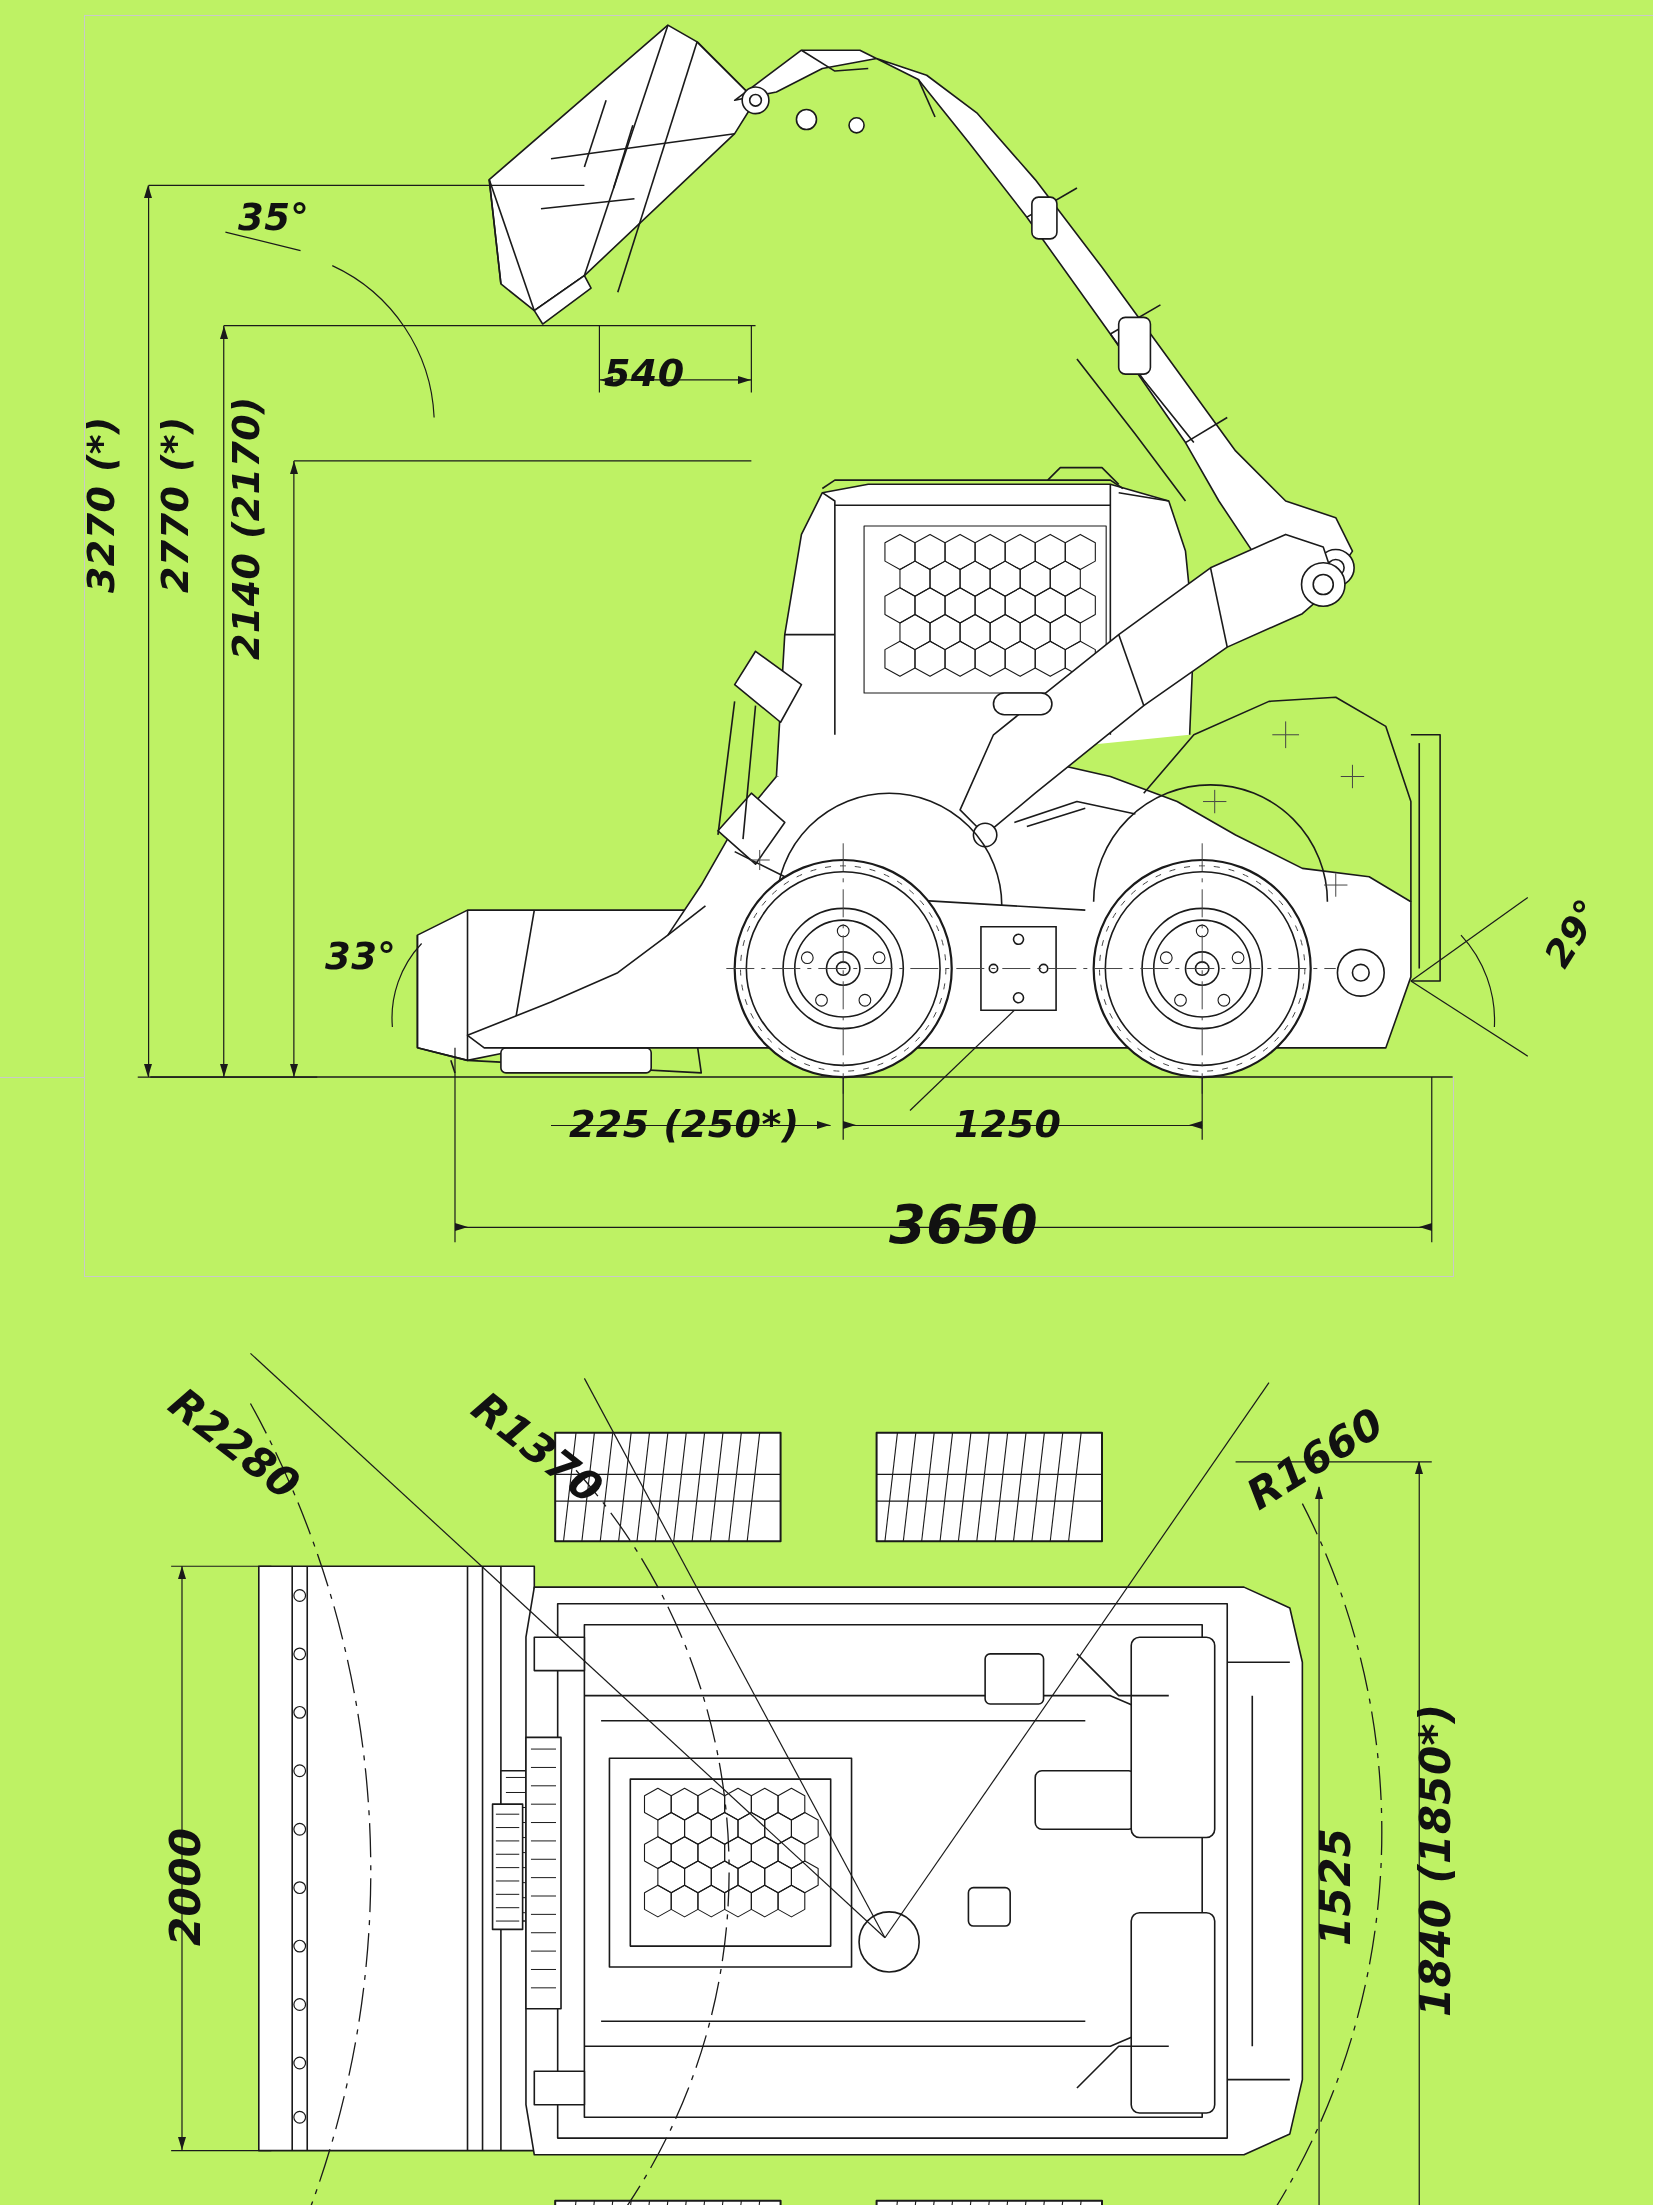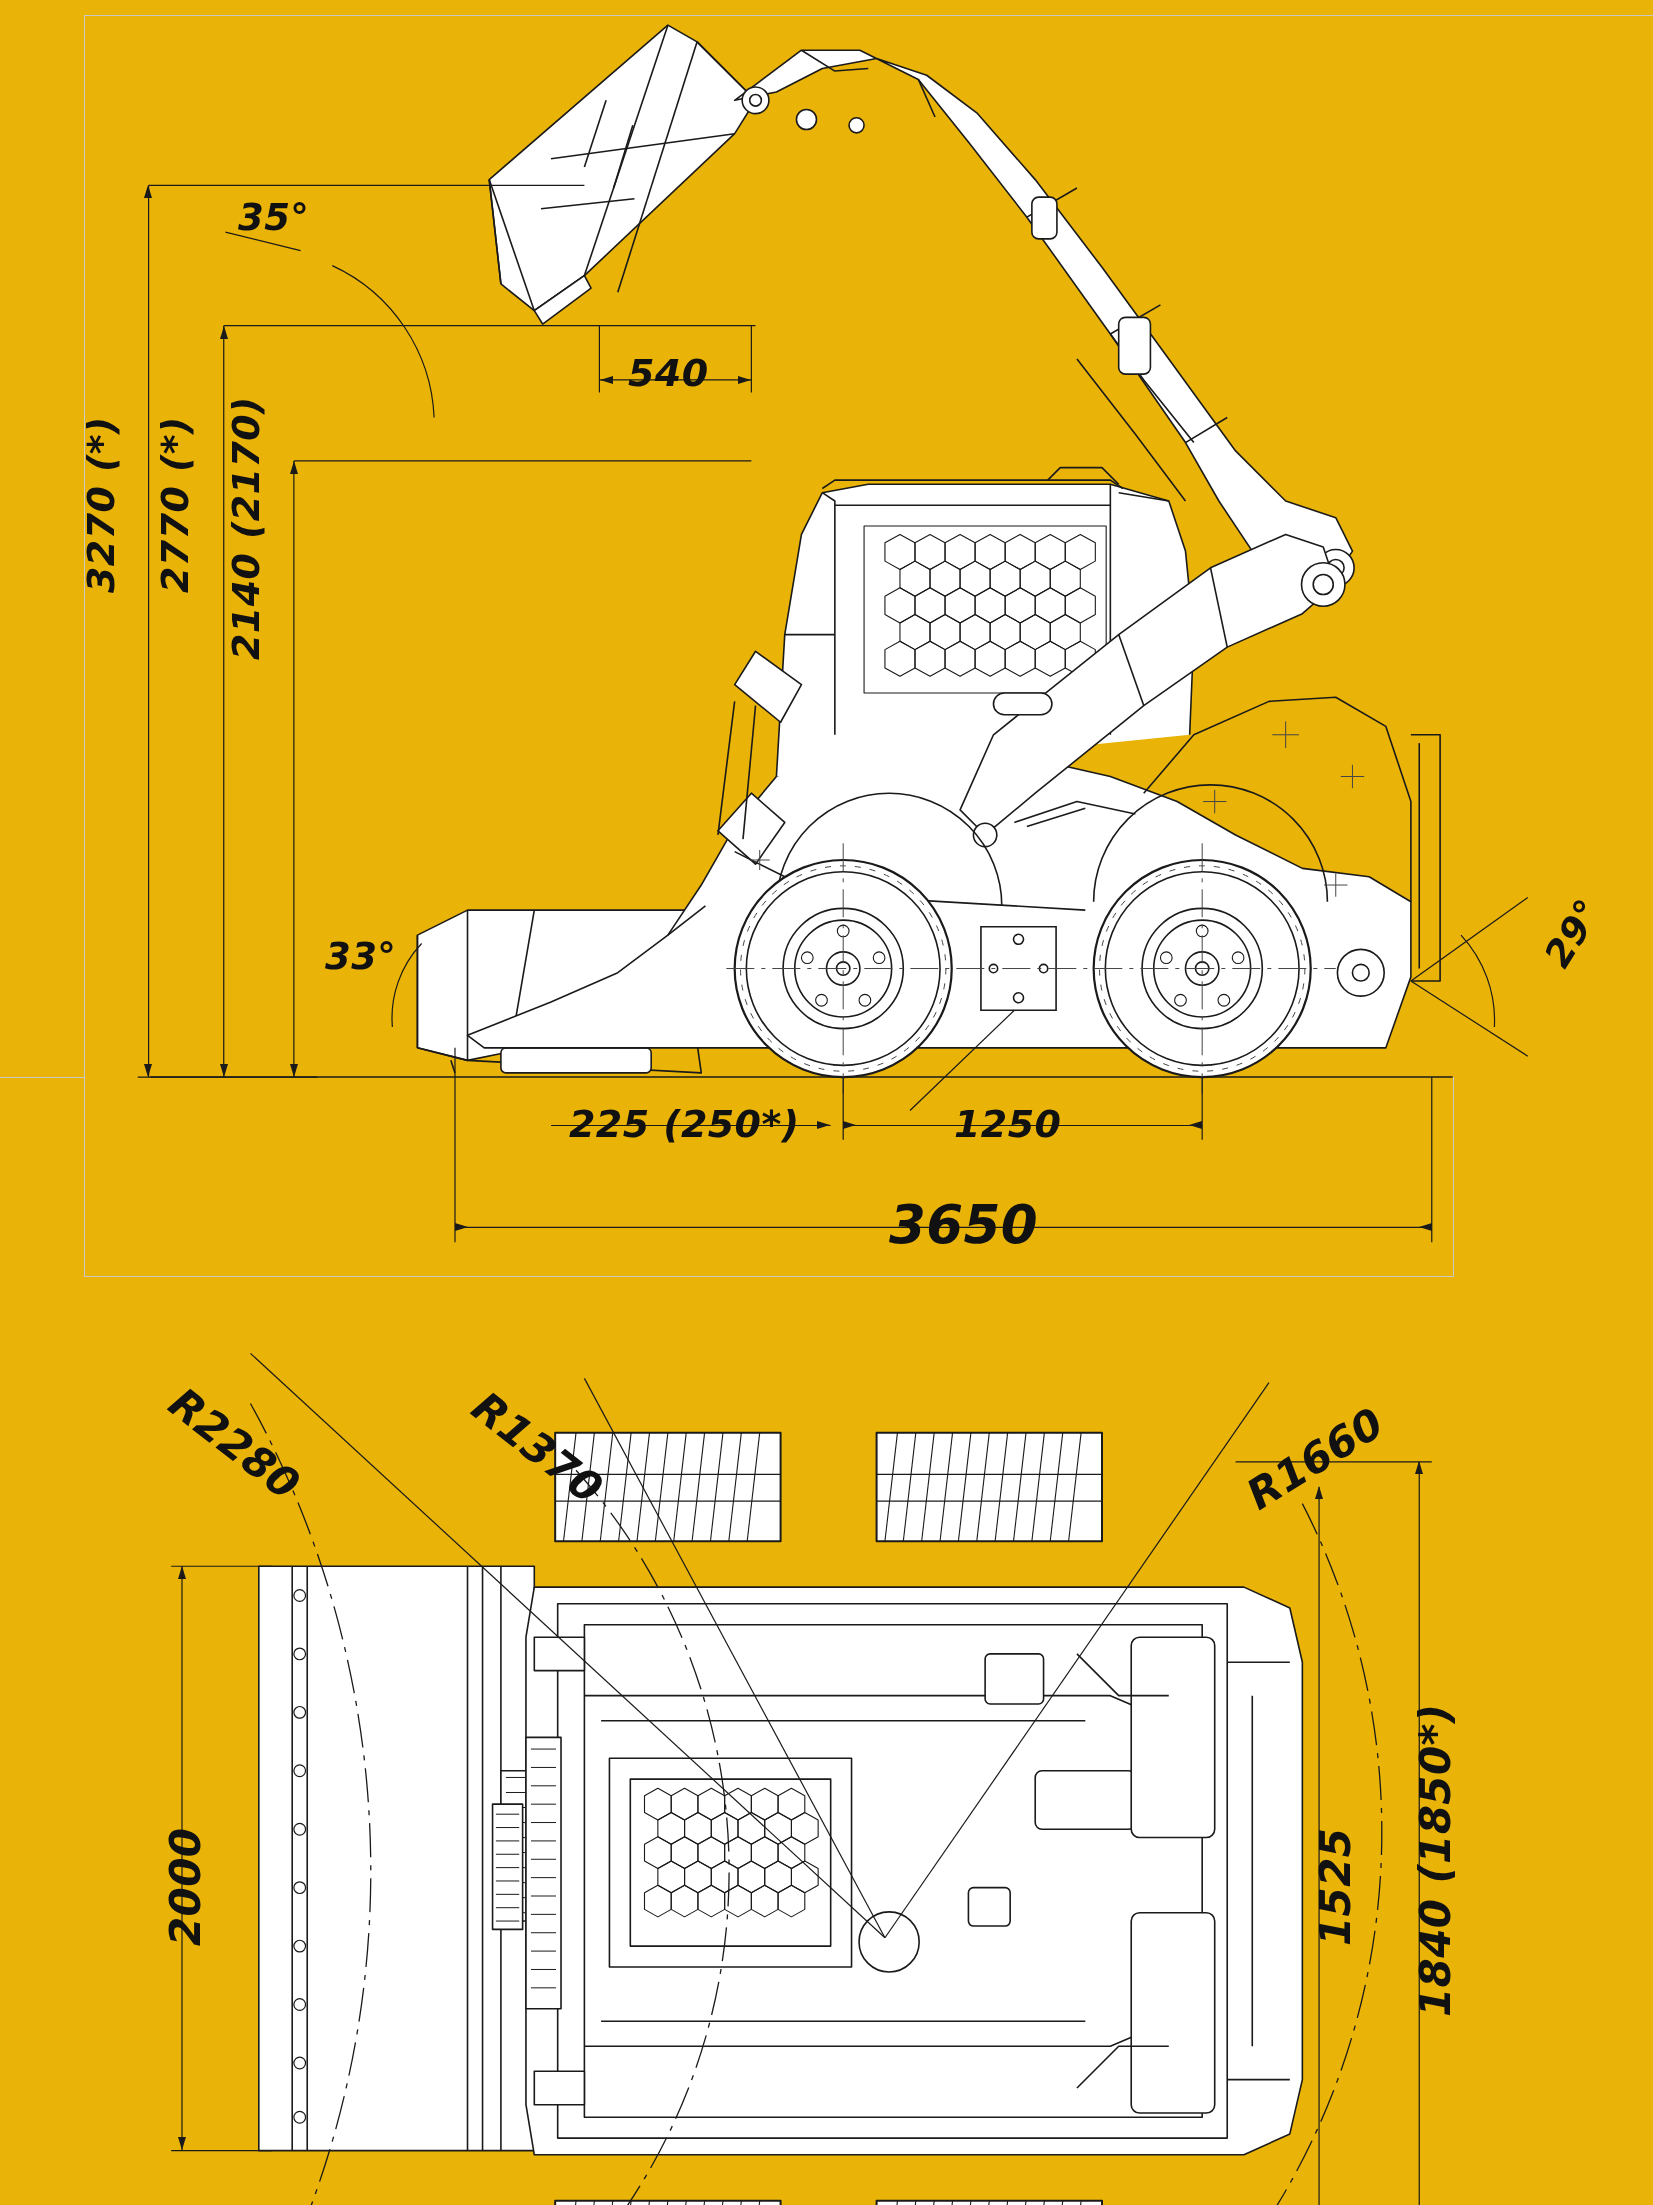--- a/index.html
+++ b/index.html
@@ -7,21 +7,21 @@
     padding: 0;
     background: #ffffff;
   }
   body {
     font-family: "Liberation Sans", sans-serif;
   }
   #sheet {
     position: relative;
     width: 1653px;
     height: 2205px;
-    background: #eab308;
+    background: #bef264;
     overflow: hidden;
   }
   .vline {
     position: absolute;
     background: #1a1a1a;
     width: 0.8px;
   }
   .hline {
     position: absolute;
     background: #1a1a1a;
@@ -324,21 +324,21 @@
   <div class="arrow arrow-l" style="left:600px; top:376px;"></div>
   <div class="arrow arrow-r" style="left:738px; top:376px;"></div>
   <div class="arrow arrow-r" style="left:817px; top:1121px;"></div>
   <div class="arrow arrow-r" style="left:843px; top:1121px;"></div>
   <div class="arrow arrow-l" style="left:1189px; top:1121px;"></div>
   <div class="arrow arrow-r" style="left:455px; top:1223px;"></div>
   <div class="arrow arrow-l" style="left:1419px; top:1223px;"></div>
 
   <div class="dim-text" style="left:238px; top:196px; font-size:37px;">35°</div>
 
-  <div class="dim-text" style="left:628px; top:351px; font-size:38px;">540</div>
+  <div class="dim-text" style="left:604px; top:351px; font-size:38px;">540</div>
 
   <div class="dim-text" style="left:79px; top:593px; font-size:38px; transform:rotate(-90deg); transform-origin:0 0;">3270 (*)</div>
 
   <div class="dim-text" style="left:153px; top:593px; font-size:38px; transform:rotate(-90deg); transform-origin:0 0;">2770 (*)</div>
 
   <div class="dim-text" style="left:224px; top:660px; font-size:38px; transform:rotate(-90deg); transform-origin:0 0;">2140 (2170)</div>
 
   <div class="dim-text" style="left:313px; top:935px; font-size:37px;padding-left:12px;">33°</div>
 
   <div class="dim-text" style="left:1536px; top:952px; font-size:37px; transform:rotate(-58deg); transform-origin:0 0;">29°</div>

